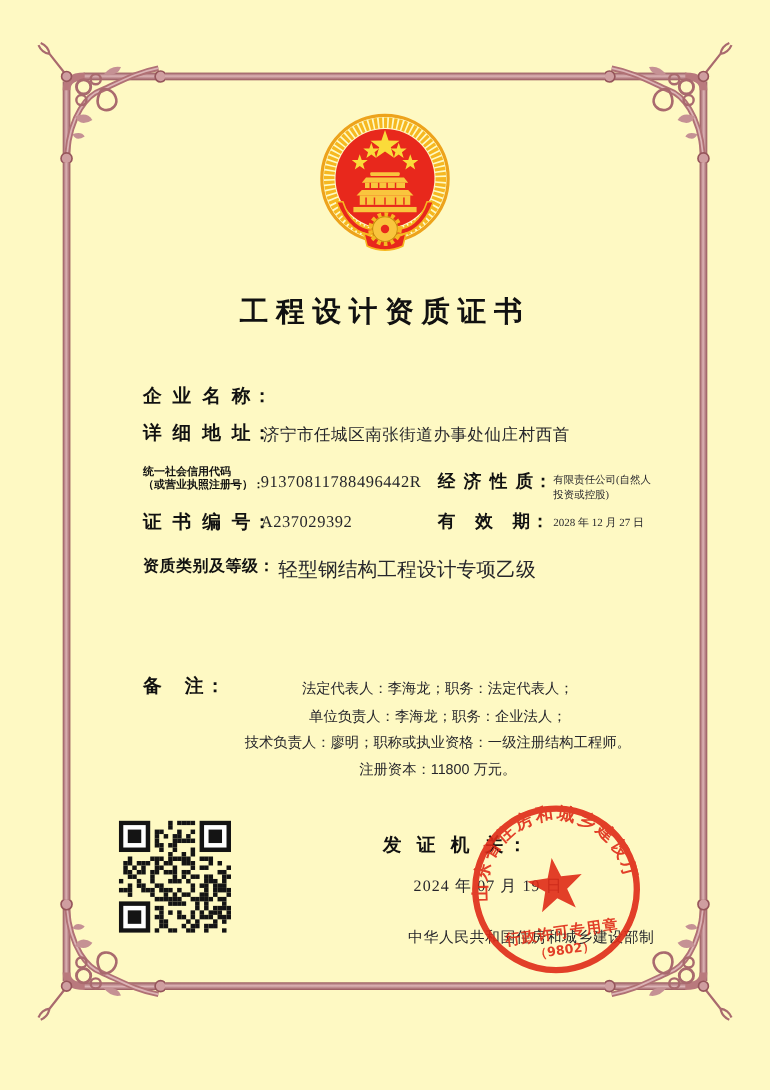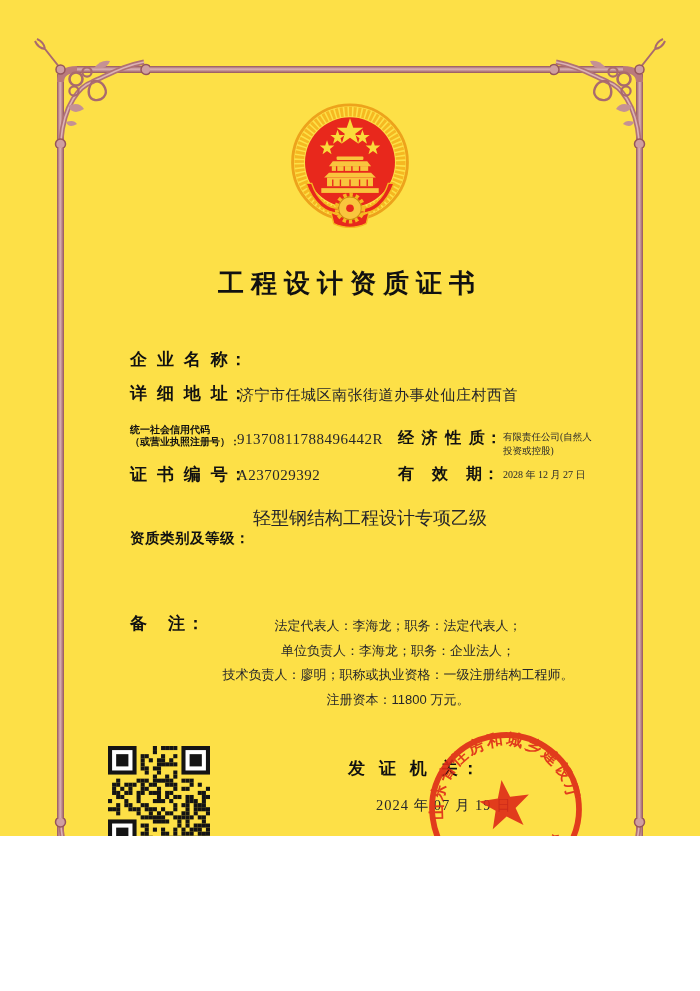--- a/index.html
+++ b/index.html
@@ -1,16 +1,16 @@
 <!DOCTYPE html>
 <html style="--frame-rose: #b9797d; --frame-rose-dark: #96565b; --frame-rose-light: #dcb3b5; --seal-red: #df2b18; --emblem-gold: #f2a712; --emblem-red: #e8281c; --footer-text: #4d3232;"><head>
 <meta charset="utf-8">
 <style>
   html,body{margin:0;padding:0;background:#ffffff;}
-  .page{position:relative;width:700px;height:836px;background:#fde047;overflow:hidden;
+  .page{position:relative;width:700px;height:991px;background:#fef9c3;overflow:hidden;
         font-family:"DejaVu Sans","Liberation Sans",sans-serif;color:#1c1c1c;}
 
   
   .bar{position:absolute;background:linear-gradient(to bottom,#96565b,#dcb3b5 45%,#96565b);}
   .bar.v{background:linear-gradient(to right,#96565b,#dcb3b5 45%,#96565b);}
   .bar.top{left:145px;top:66px;width:410px;height:7px;}
   .bar.bottom{left:145px;top:893px;width:410px;height:7px;}
   .bar.left{left:57px;top:145px;width:7px;height:678px;}
   .bar.right{left:636px;top:145px;width:7px;height:678px;}
   .corner{position:absolute;width:120px;height:120px;}
@@ -34,21 +34,21 @@
   .lbl-sm{font-size:10px;line-height:12px;letter-spacing:0;}
   .val-md{font-size:15px;letter-spacing:.5px;}
   .val-sm{font-size:9.5px;line-height:14px;white-space:normal;}
 
   .f-company-l{left:130px;top:348px;}   .f-company-v{left:239px;top:352px;}
   .f-address-l{left:130px;top:382px;}   .f-address-v{left:239px;top:386px;}
   .f-credit-l{left:130px;top:424px;}    .f-credit-v{left:237px;top:431px;}
   .f-econ-l{left:398px;top:428px;}      .f-econ-v{left:503px;top:430px;width:95px;}
   .f-cert-l{left:130px;top:463px;}      .f-cert-v{left:237px;top:467px;}
   .f-valid-l{left:398px;top:464px;}     .f-valid-v{left:503px;top:468px;font-size:10px;}
-  .f-qual-l{left:130px;top:505px;font-size:14.5px;letter-spacing:.5px;margin-top:24px;}
+  .f-qual-l{left:130px;top:505px;font-size:14.5px;letter-spacing:.5px;}
   .f-qual-v{left:253px;top:506px;font-size:18px;}
 
   
   .remarks-lbl{left:130px;top:612px;}
   .remarks{position:absolute;left:203px;top:614px;width:390px;
            font-family:Liberation Sans, sans-serif;font-size:13px;
            line-height:24.5px;color:#26262b;text-align:center;}
 
   
   .qr{position:absolute;left:108px;top:746px;width:102px;height:102px;}

